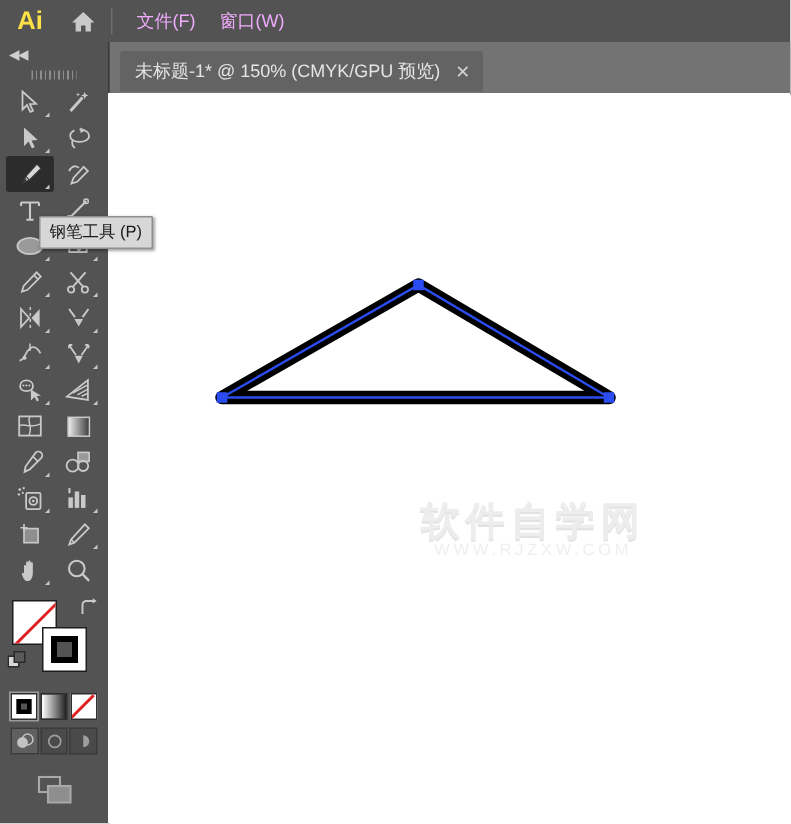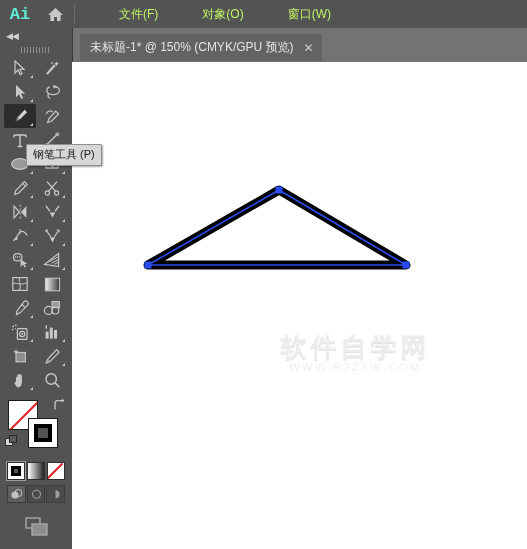--- a/index.html
+++ b/index.html
@@ -11,29 +11,29 @@
   }
   #app{position:relative;width:527px;height:549px;}
 
   
   .menubar{
     position:absolute;left:0;top:0;width:527px;height:28px;
     background:#535353;display:flex;align-items:center;
   }
   .ai-logo{
     width:40px;height:28px;display:flex;align-items:center;justify-content:center;
-    color:#5eead4;font-size:17px;font-weight:bold;letter-spacing:0px;
-    font-family:Liberation Mono, monospace;
+    color:#fde047;font-size:17px;font-weight:bold;letter-spacing:0px;
+    font-family:Liberation Sans, sans-serif;
   }
   .home-ic{width:30px;height:28px;display:flex;align-items:center;justify-content:center;}
   .menu-sep{width:1px;height:18px;background:#6d6d6d;margin:0 8px 0 4px;}
   .menu-items{display:flex;align-items:center;}
   .menu-item{
-    color:#bef264;font-size:12px;padding:0 8px;height:28px;line-height:28px;
-    white-space:nowrap;cursor:default;margin-left:28px;
+    color:#f0abfc;font-size:12px;padding:0 8px;height:28px;line-height:28px;
+    white-space:nowrap;cursor:default;
   }
 
   
   .tabbar{
     position:absolute;left:72px;top:28px;width:464px;height:34px;
     background:#737373;border-bottom:1px solid #2b2b2b;
   }
   .tab{
     position:absolute;left:8px;top:6px;height:27px;
     background:#636363;border-radius:2px 2px 0 0;
@@ -164,21 +164,20 @@
   <div class="menubar">
     <div class="ai-logo">Ai</div>
     <div class="home-ic">
       <svg width="17" height="15" viewBox="0 0 17 15">
         <path d="M8.5 1 L16 8 L13.6 8 L13.6 14 L10 14 L10 10 L7 10 L7 14 L3.4 14 L3.4 8 L1 8 Z" fill="#c9c9c9"></path>
       </svg>
     </div>
     <div class="menu-sep"></div>
     <div class="menu-items">
       <div class="menu-item">文件(F)</div>
-      <div class="menu-item">对象(O)</div>
       <div class="menu-item">窗口(W)</div>
     </div>
   </div>
 
   <div class="tabbar">
     <div class="tab">
       <span class="tab-title">未标题-1* @ 150% (CMYK/GPU 预览)</span>
       <span class="tab-close">✕</span>
     </div>
   </div>

